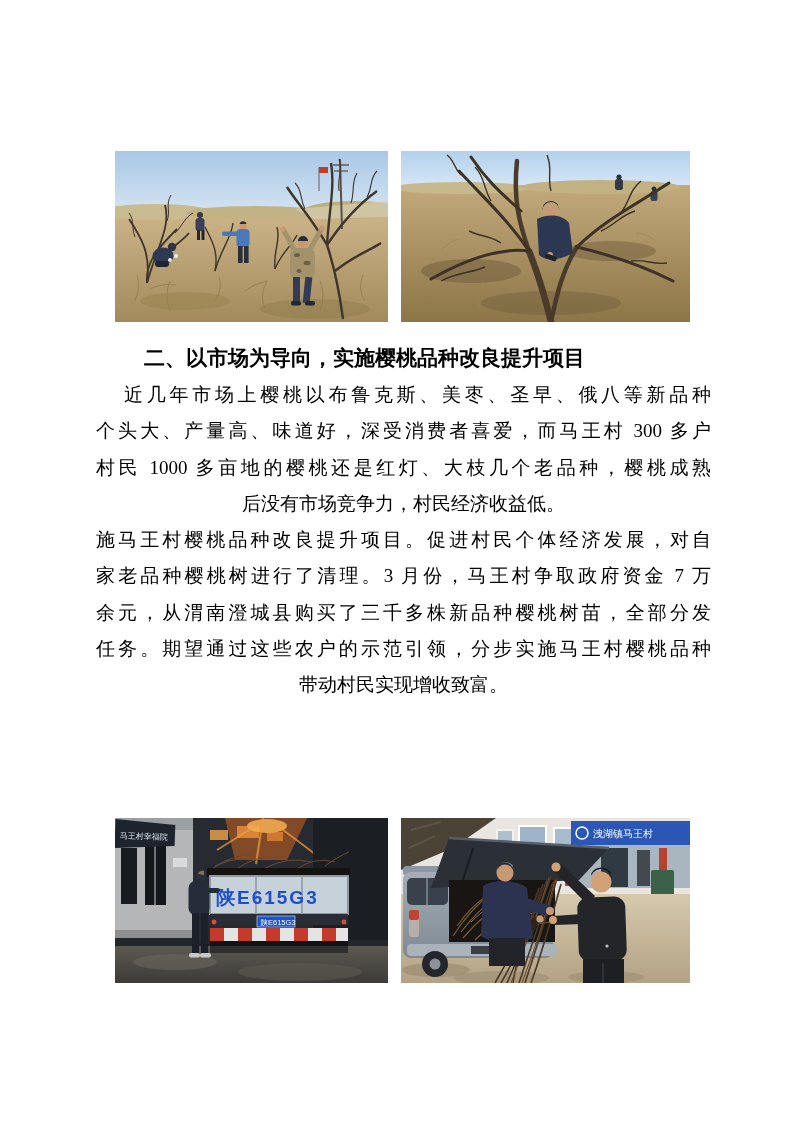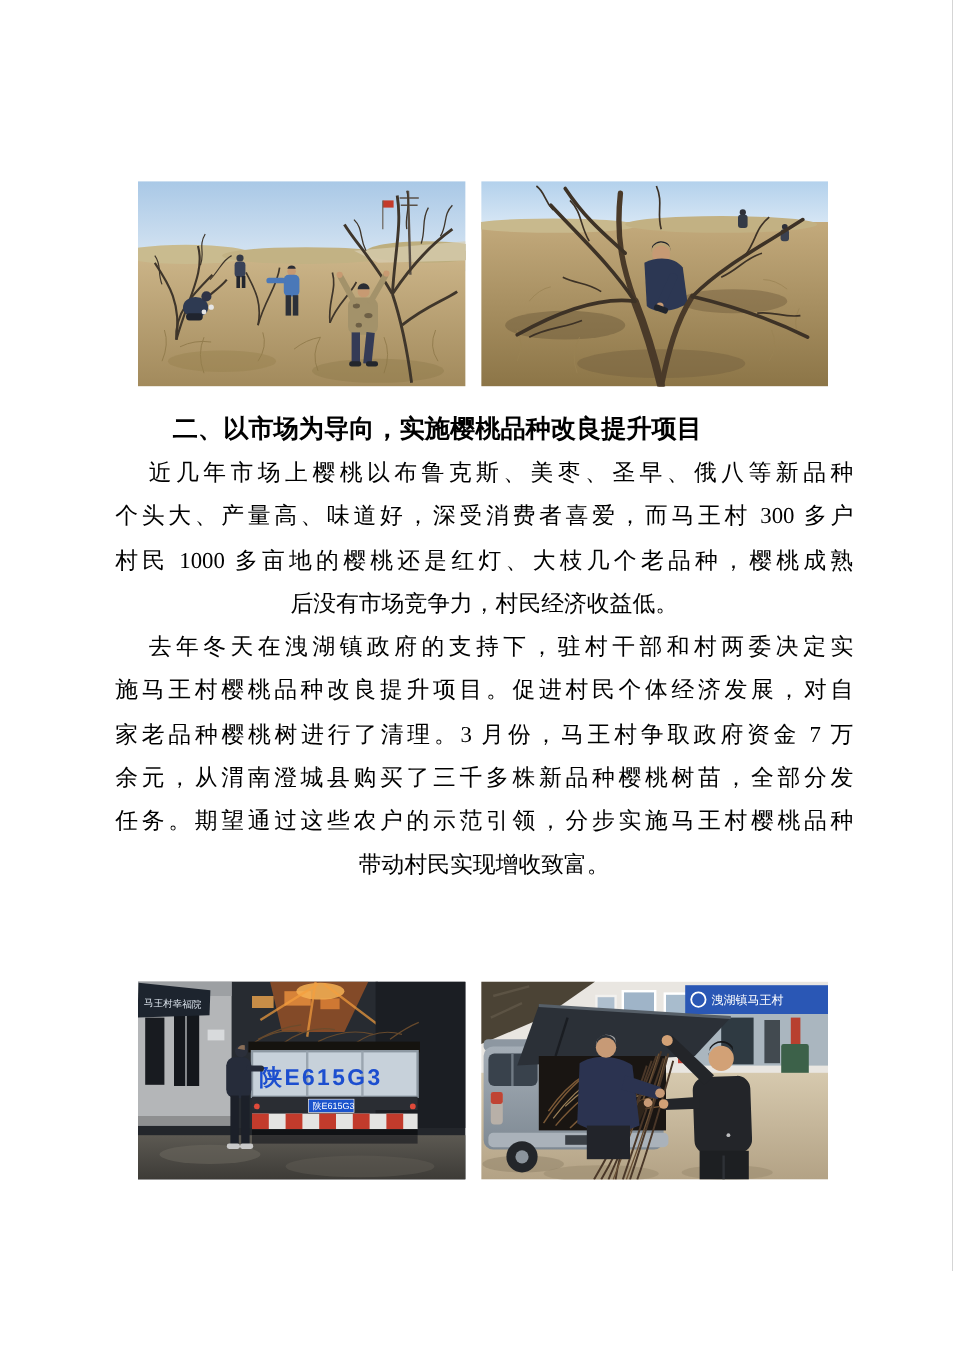--- a/index.html
+++ b/index.html
@@ -236,21 +236,20 @@
   </div>
 
   <div class="textblock">
     <div class="heading">二、以市场为导向，实施樱桃品种改良提升项目</div>
 
     <div class="bline just indent">近几年市场上樱桃以布鲁克斯、美枣、圣早、俄八等新品种</div>
     <div class="bline just">个头大、产量高、味道好，深受消费者喜爱，而马王村 300 多户</div>
     <div class="bline just">村民 1000 多亩地的樱桃还是红灯、大枝几个老品种，樱桃成熟</div>
     <div class="bline">后没有市场竞争力，村民经济收益低。</div>
 
-    <div class="bline just indent">去年冬天在洩湖镇政府的支持下，驻村干部和村两委决定实</div>
     <div class="bline just">施马王村樱桃品种改良提升项目。促进村民个体经济发展，对自</div>
     <div class="bline just">家老品种樱桃树进行了清理。3 月份，马王村争取政府资金 7 万</div>
     <div class="bline just">余元，从渭南澄城县购买了三千多株新品种樱桃树苗，全部分发</div>
     <div class="bline just">任务。期望通过这些农户的示范引领，分步实施马王村樱桃品种</div>
     <div class="bline">带动村民实现增收致富。</div>
   </div>
 
   <div class="photo-row bottom">
 
     <figure class="photo">

